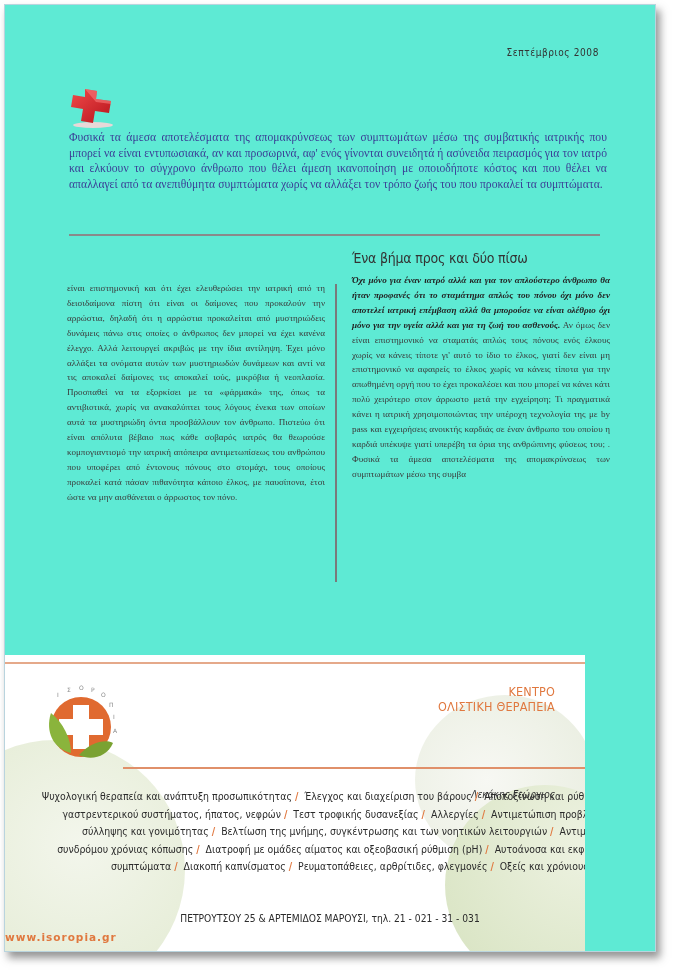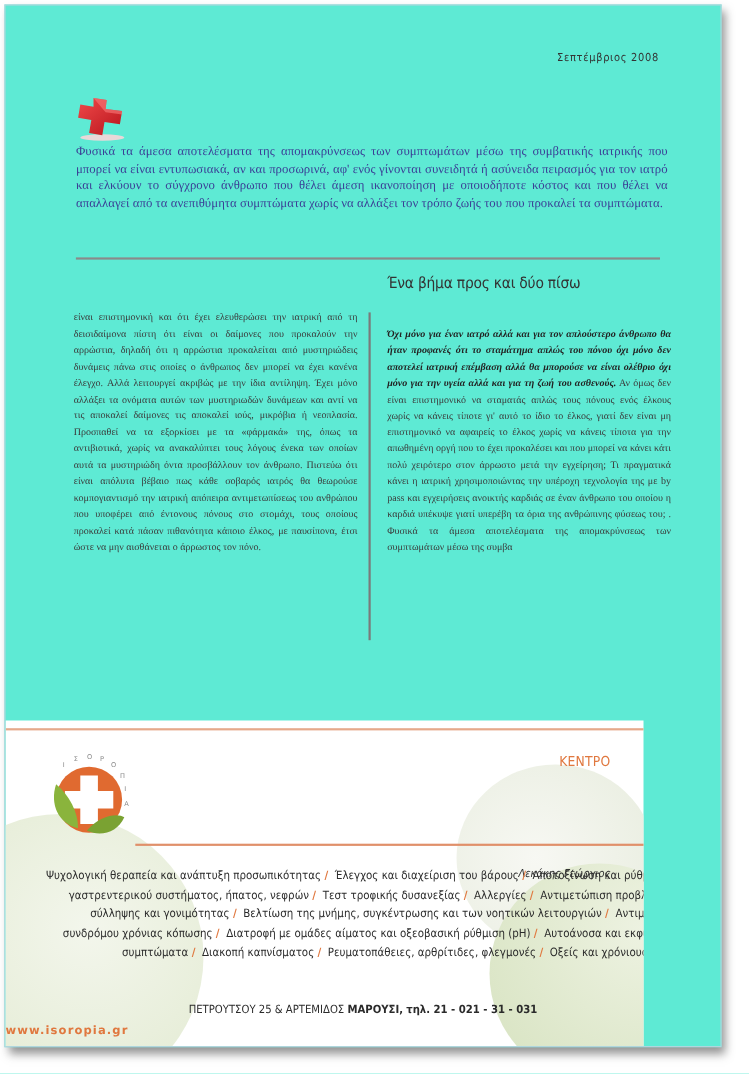--- a/index.html
+++ b/index.html
@@ -25,21 +25,21 @@
     }
     .rule-top {
       position: absolute; left: 64px; top: 229px; width: 531px; height: 1.5px; background: #8a8a8a;
     }
     .col {
       position: absolute; top: 276px; width: 258px;
       font-size: 9.1px; line-height: 14.9px; color: #3a3a3a; text-align: justify;
       font-family: Liberation Serif, serif;
     }
     .col-left { left: 62px; }
-    .col-right { left: 347px; top: 291px; }
+    .col-right { left: 347px; top: 268px; }
     .vrule { position: absolute; left: 330px; top: 279px; width: 1.5px; height: 298px; background: #7a7a7a; }
     .section-heading {
       position: absolute; left: 347px; top: 245px; font-size: 14px; color: #333;
       font-family: "DejaVu Sans Condensed", "DejaVu Sans", sans-serif; letter-spacing: -0.2px; text-align: center;
     }
     .lead { font-weight: bold; font-style: italic; color: #222; }
 
     .footer {
       position: absolute; left: 0; top: 650px; width: 580px; height: 296px;
       background: #ffffff; overflow: hidden;
@@ -64,21 +64,21 @@
     .services {
       position: absolute; left: 30px; top: 133px; width: 590px; text-align: right;
       font-size: 10.4px; line-height: 17.6px; color: #2b2b2b;
       font-family: "DejaVu Sans Condensed", "DejaVu Sans", sans-serif;
     }
     .sep { color: #e0783f; font-weight: bold; margin: 0 3px; }
     .address {
       position: absolute; left: 0; width: 650px; top: 258px; text-align: center;
       font-size: 10.2px; color: #2b2b2b; font-family: "DejaVu Sans Condensed", "DejaVu Sans", sans-serif;
     }
-    .address b { font-weight: bold; }
+    .address b { font-weight: normal; }
     .website {
       position: absolute; left: 0; width: 650px; top: 276px; text-align: left;
       font-size: 10.5px; color: #e0783f; font-weight: bold; letter-spacing: 1px;
       font-family: "DejaVu Sans", sans-serif;
     }
   </style>
 </head>
 <body>
 
 <div class="page">
@@ -124,20 +124,21 @@
         <text x="50" y="9">Ρ</text>
           <text x="60" y="14">Ο</text>
           <text x="68" y="24">Π</text>
         <text x="72" y="36">Ι</text>
           <text x="72" y="50">Α</text>
       </g>
     </svg>
 
     <div class="center-title">
       <div>ΚΕΝΤΡΟ</div>
+      <div>ΟΛΙΣΤΙΚΗ ΘΕΡΑΠΕΙΑ</div>
     </div>
     <div class="footer-rule2"></div>
     <div class="author">Λεκάκης Γεώργιος</div>
 
     <div class="services">
       <span>Ψυχολογική θεραπεία και ανάπτυξη προσωπικότητας</span><span class="sep">/</span>
       <span>Έλεγχος και διαχείριση του βάρους</span><span class="sep">/</span>
       <span>Αποτοξίνωση και ρύθμιση του γαστρεντερικού συστήματος, ήπατος, νεφρών</span><span class="sep">/</span>
       <span>Τεστ τροφικής δυσανεξίας</span><span class="sep">/</span>
       <span>Αλλεργίες</span><span class="sep">/</span>

